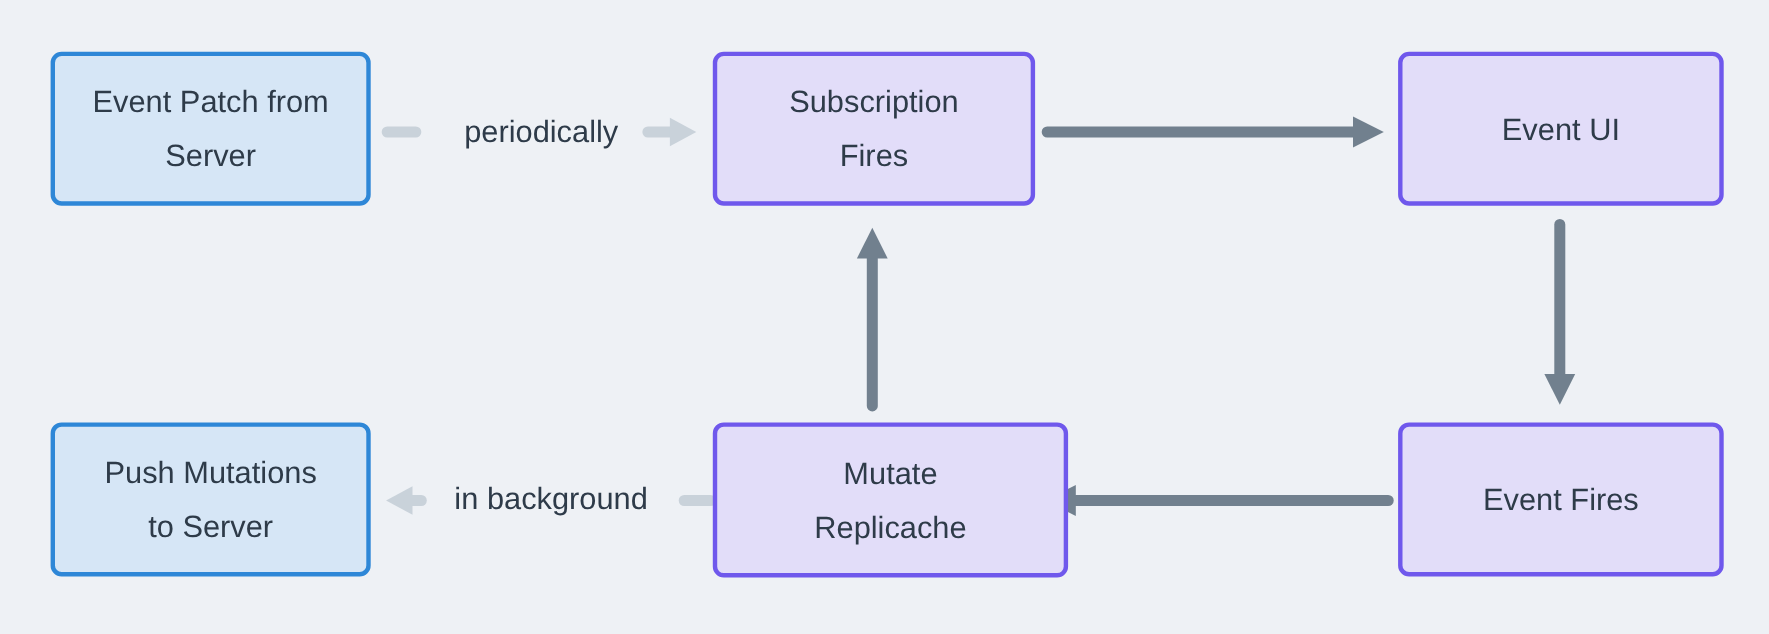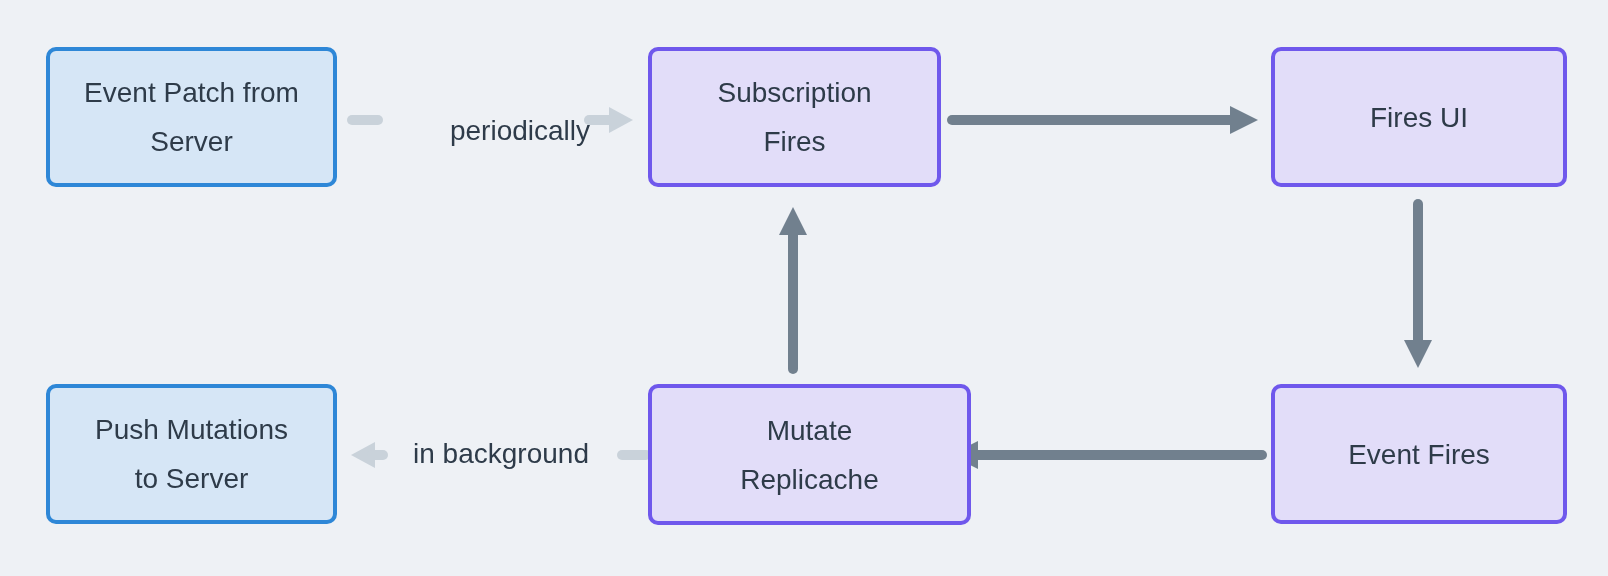--- a/index.html
+++ b/index.html
@@ -61,21 +61,21 @@
   .n-event   { left: 1271px; top: 384px; width: 296px; height: 140px; }
 
   .edge-label {
     position: absolute;
     transform: translate(-50%, -50%);
     font-size: 28px;
     font-weight: 500;
     color: var(--text, #2e3b49);
     white-space: nowrap;
   }
-  .l-periodically { left: 492px; top: 131px; margin-left: 28px; }
+  .l-periodically { left: 492px; top: 120px; }
   .l-background   { left: 501px; top: 454px; }
 </style>
 </head>
 <body>
 
 <div class="canvas">
 
   <svg class="edges" viewBox="0 0 1608 576">
 
     <g>
@@ -115,21 +115,21 @@
     <span>Event Patch from
 Server</span>
   </div>
 
   <div class="node purple n-sub">
     <span>Subscription
 Fires</span>
   </div>
 
   <div class="node purple n-render">
-    <span>Fires UI</span>
+    <span>Event UI</span>
   </div>
 
   <div class="node blue n-push">
     <span>Push Mutations
 to Server</span>
   </div>
 
   <div class="node purple n-mutate">
     <span>Mutate
 Replicache</span>

